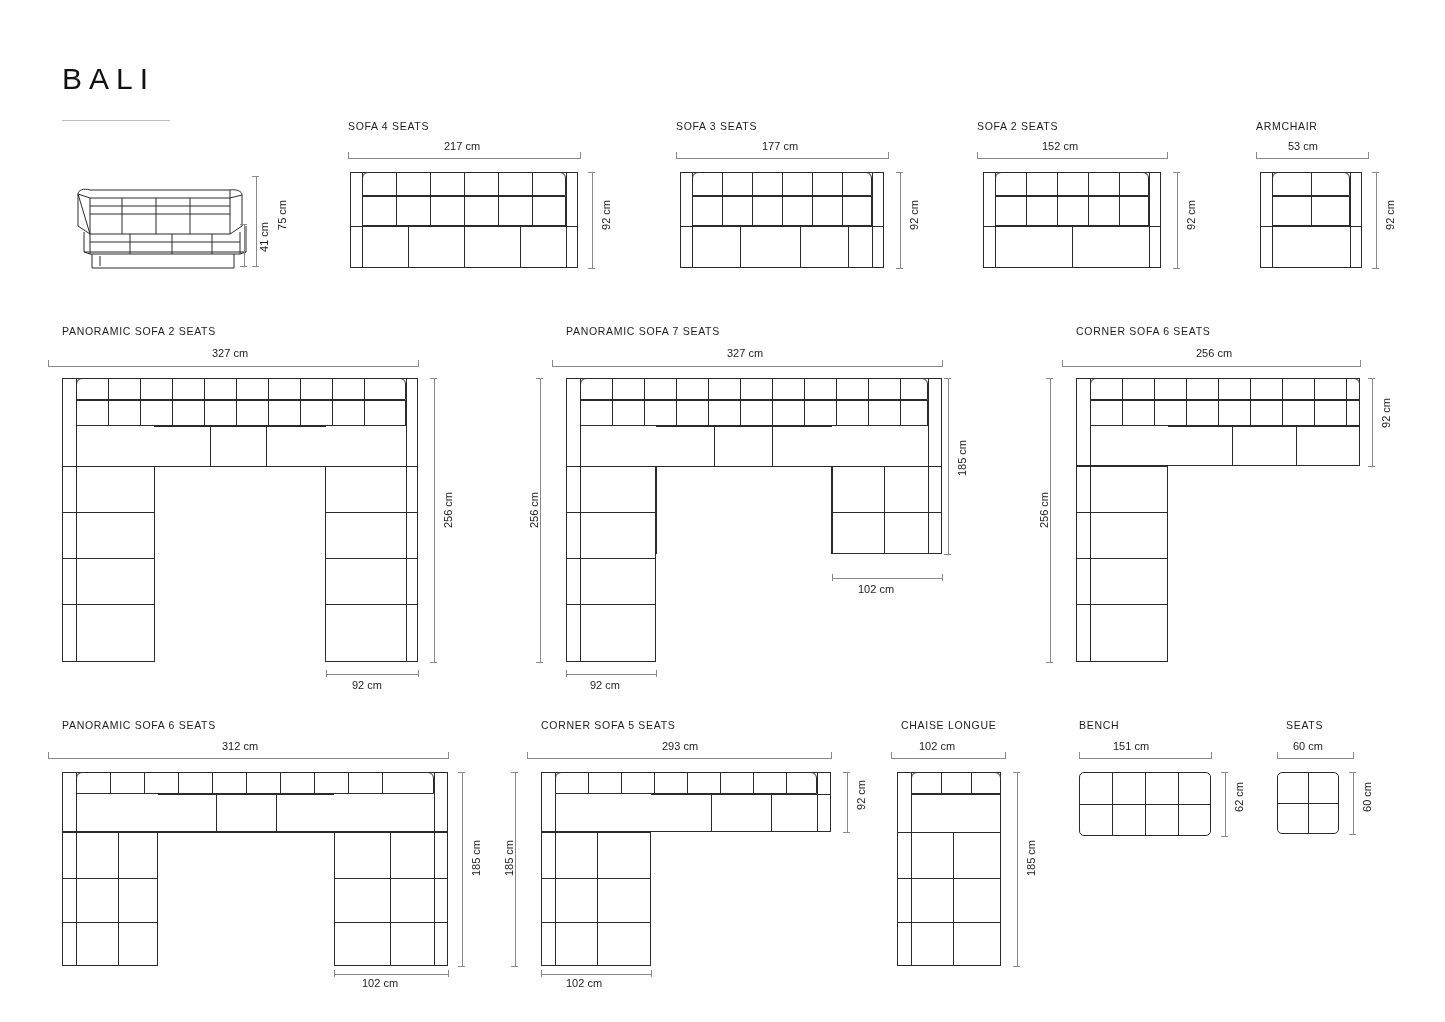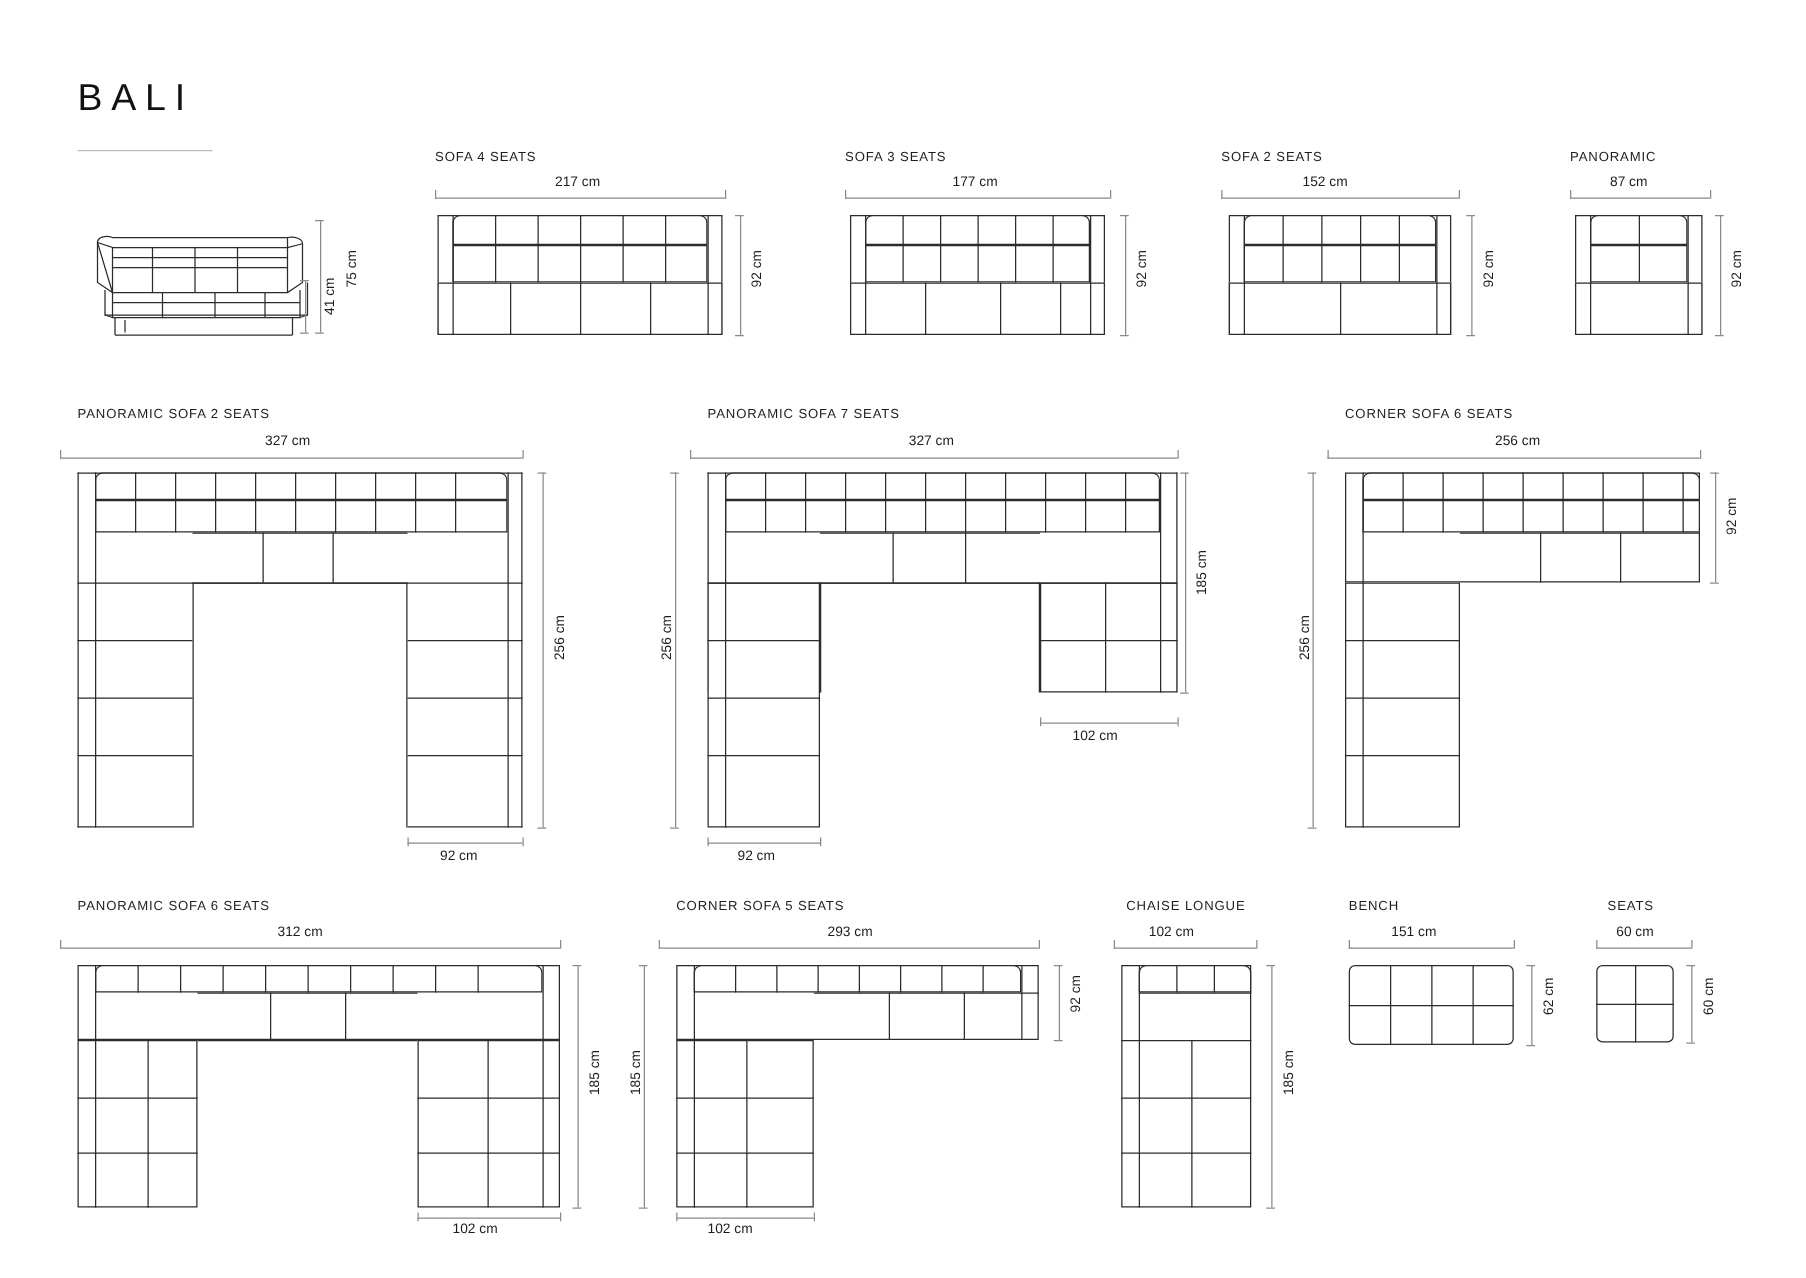--- a/index.html
+++ b/index.html
@@ -144,25 +144,25 @@
     <div class="vline" style="left:1119px;top:172px;height:54px;background:#2b2b2b;"></div>
     <div class="vline" style="left:1072px;top:226px;height:42px;background:#2b2b2b;"></div>
 
     <div class="vline" style="left:1177px;top:172px;height:96px;"></div>
     <div class="tick-h" style="left:1173px;top:172px;"></div>
     <div class="tick-h" style="left:1173px;top:268px;"></div>
     <div class="dim vert" style="left:1185px;top:200px;">92 cm</div>
   </div>
 
   <div class="item">
-    <div class="title" style="left:1256px;top:120px;">PANORAMIC</div>
+    <div class="title" style="left:1256px;top:120px;">ARMCHAIR</div>
     <div class="hline" style="left:1256px;top:158px;width:112px;"></div>
     <div class="tick-v" style="left:1256px;top:152px;"></div>
     <div class="tick-v" style="left:1368px;top:152px;"></div>
-    <div class="dim" style="left:1288px;top:140px;">87 cm</div>
+    <div class="dim" style="left:1288px;top:140px;">53 cm</div>
 
     <div class="plan" style="left:1260px;top:172px;width:102px;height:96px;"></div>
     <div class="backtop" style="left:1272px;top:172px;width:78px;height:24px;"></div>
     <div class="seg" style="left:1272px;top:196px;width:78px;height:30px;"></div>
     <div class="seg" style="left:1260px;top:226px;width:102px;height:42px;"></div>
     <div class="vline" style="left:1272px;top:172px;height:96px;background:#2b2b2b;"></div>
     <div class="vline" style="left:1350px;top:172px;height:96px;background:#2b2b2b;"></div>
     <div class="vline" style="left:1311px;top:172px;height:54px;background:#2b2b2b;"></div>
 
     <div class="vline" style="left:1376px;top:172px;height:96px;"></div>

